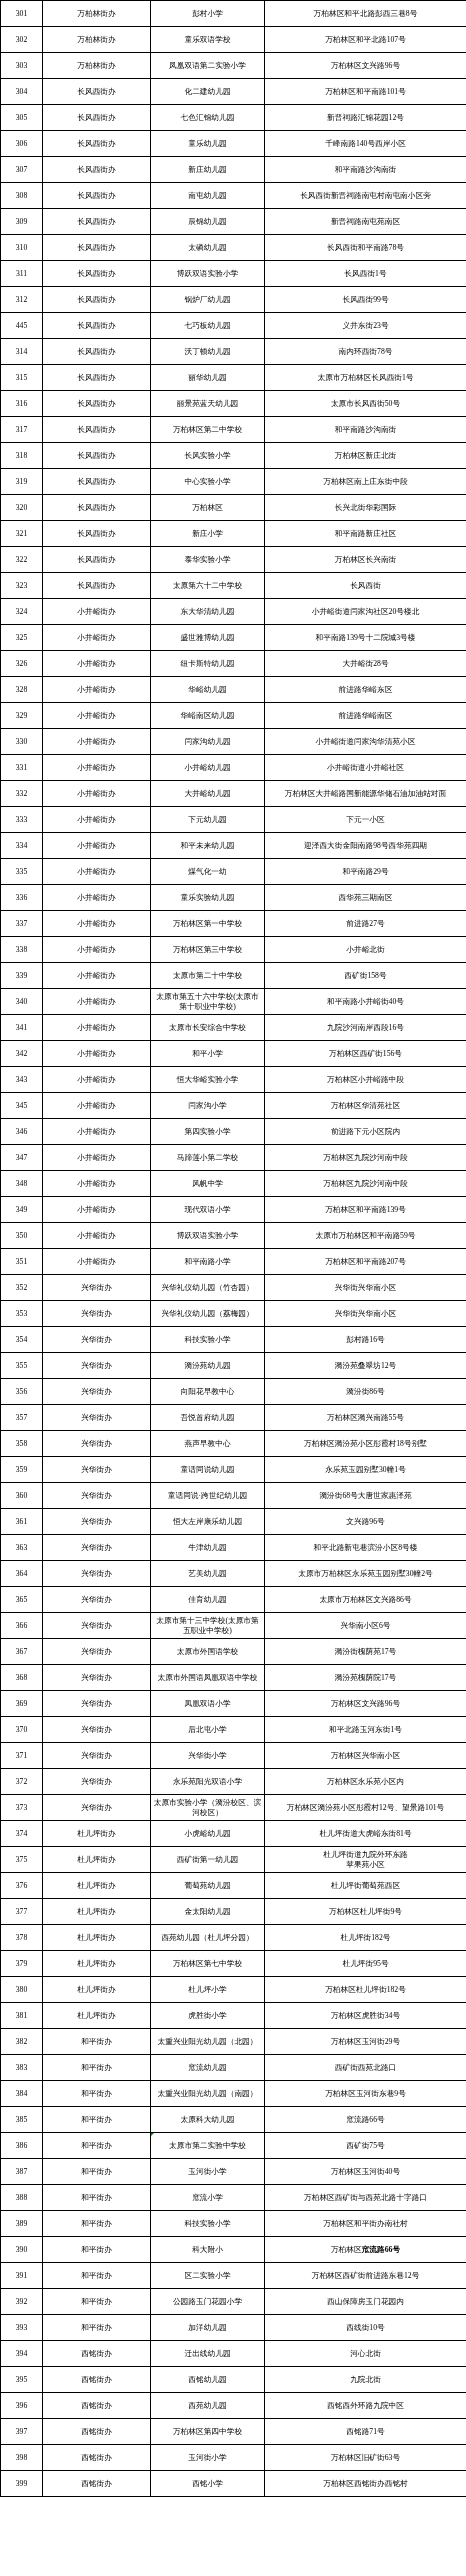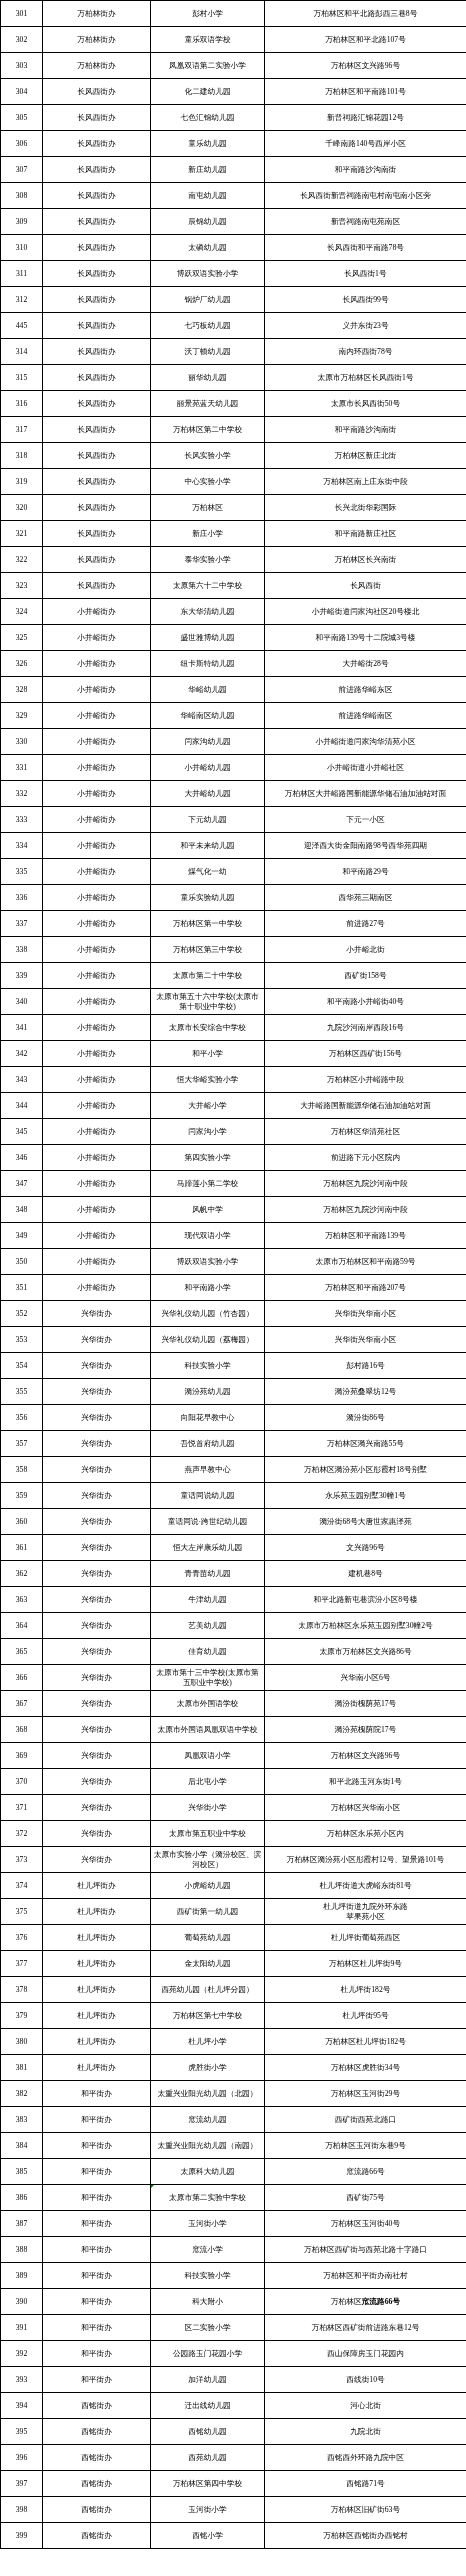--- a/index.html
+++ b/index.html
@@ -304,26 +304,20 @@
     <td class="school">和平小学</td>
     <td class="addr">万柏林区西矿街156号</td>
   </tr>
       <tr>
     <td class="no">343</td>
     <td class="office">小井峪街办</td>
     <td class="school">恒大华峪实验小学</td>
     <td class="addr">万柏林区小井峪路中段</td>
   </tr>
       <tr>
-    <td class="no">344</td>
-    <td class="office">小井峪街办</td>
-    <td class="school">大井峪小学</td>
-    <td class="addr">大井峪路国新能源华储石油加油站对面</td>
-  </tr>
-      <tr>
     <td class="no">345</td>
     <td class="office">小井峪街办</td>
     <td class="school">闫家沟小学</td>
     <td class="addr">万柏林区华清苑社区</td>
   </tr>
       <tr>
     <td class="no">346</td>
     <td class="office">小井峪街办</td>
     <td class="school">第四实验小学</td>
     <td class="addr">前进路下元小区院内</td>
@@ -412,26 +406,20 @@
     <td class="school">童话同说·跨世纪幼儿园</td>
     <td class="addr">漪汾街68号大唐世家惠泽苑</td>
   </tr>
       <tr>
     <td class="no">361</td>
     <td class="office">兴华街办</td>
     <td class="school">恒大左岸康乐幼儿园</td>
     <td class="addr">文兴路96号</td>
   </tr>
       <tr>
-    <td class="no">362</td>
-    <td class="office">兴华街办</td>
-    <td class="school">青青苗幼儿园</td>
-    <td class="addr">建机巷8号</td>
-  </tr>
-      <tr>
     <td class="no">363</td>
     <td class="office">兴华街办</td>
     <td class="school">牛津幼儿园</td>
     <td class="addr">和平北路新屯巷滨汾小区8号楼</td>
   </tr>
       <tr>
     <td class="no">364</td>
     <td class="office">兴华街办</td>
     <td class="school">艺美幼儿园</td>
     <td class="addr">太原市万柏林区永乐苑玉园别墅30幢2号</td>
@@ -474,21 +462,21 @@
   </tr>
       <tr>
     <td class="no">371</td>
     <td class="office">兴华街办</td>
     <td class="school">兴华街小学</td>
     <td class="addr">万柏林区兴华南小区</td>
   </tr>
       <tr>
     <td class="no">372</td>
     <td class="office">兴华街办</td>
-    <td class="school">太原市第五职业中学校</td>
+    <td class="school">永乐苑阳光双语小学</td>
     <td class="addr">万柏林区永乐苑小区内</td>
   </tr>
       <tr>
     <td class="no">373</td>
     <td class="office">兴华街办</td>
     <td class="school">太原市实验小学（漪汾校区、滨河校区）</td>
     <td class="addr">万柏林区漪汾苑小区彤霞村12号、望景路101号</td>
   </tr>
       <tr>
     <td class="no">374</td>

